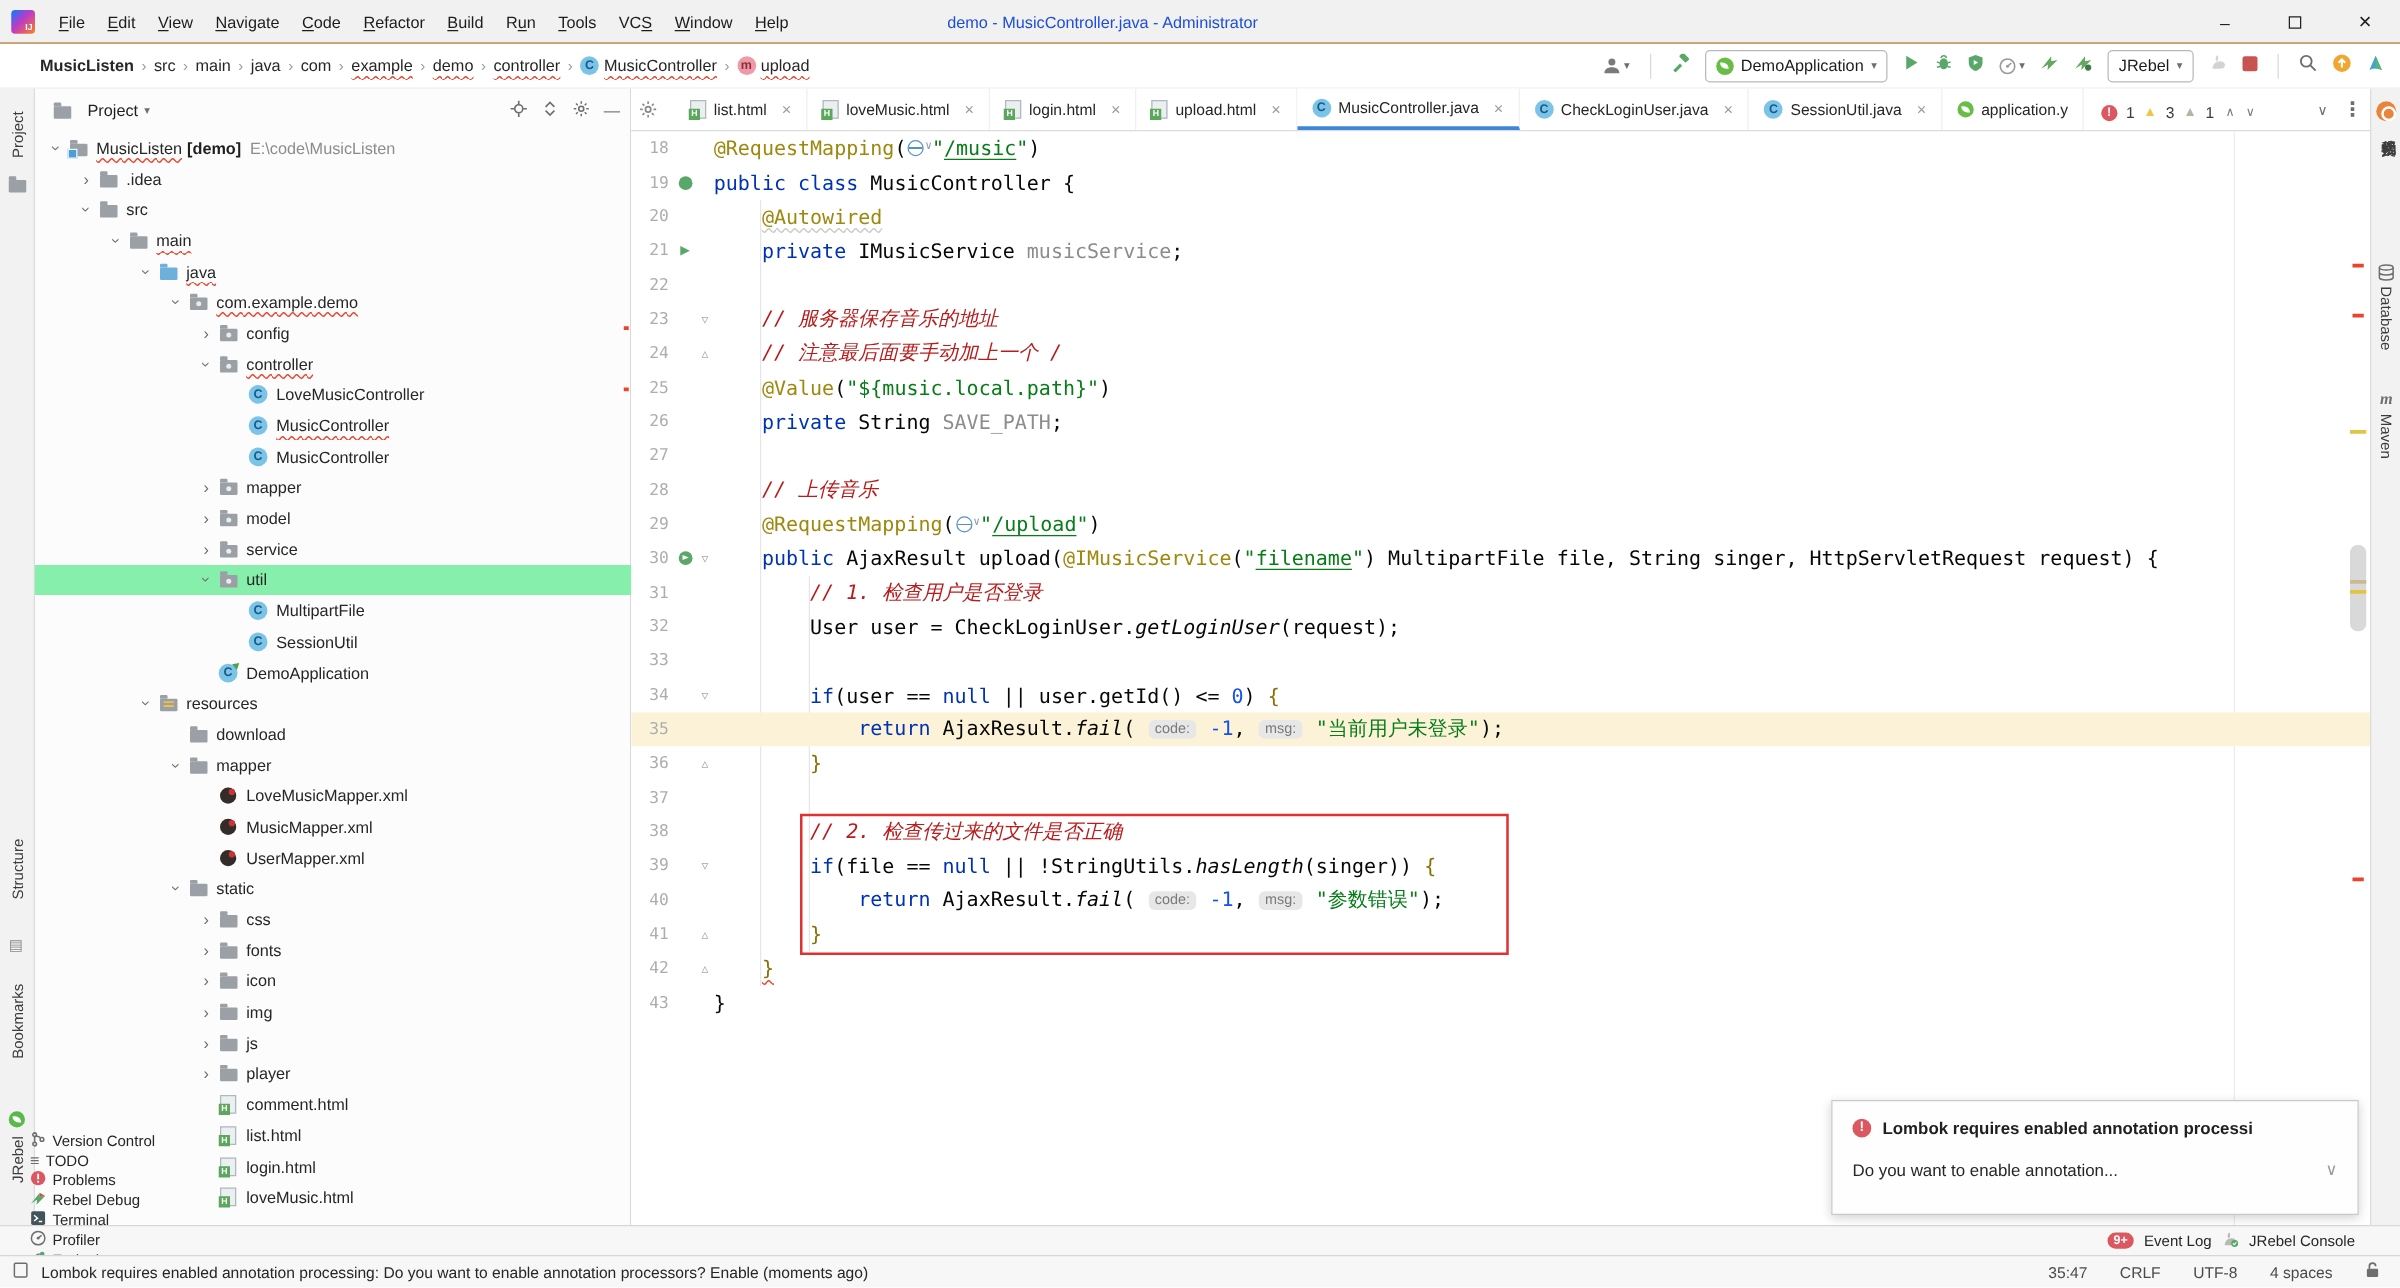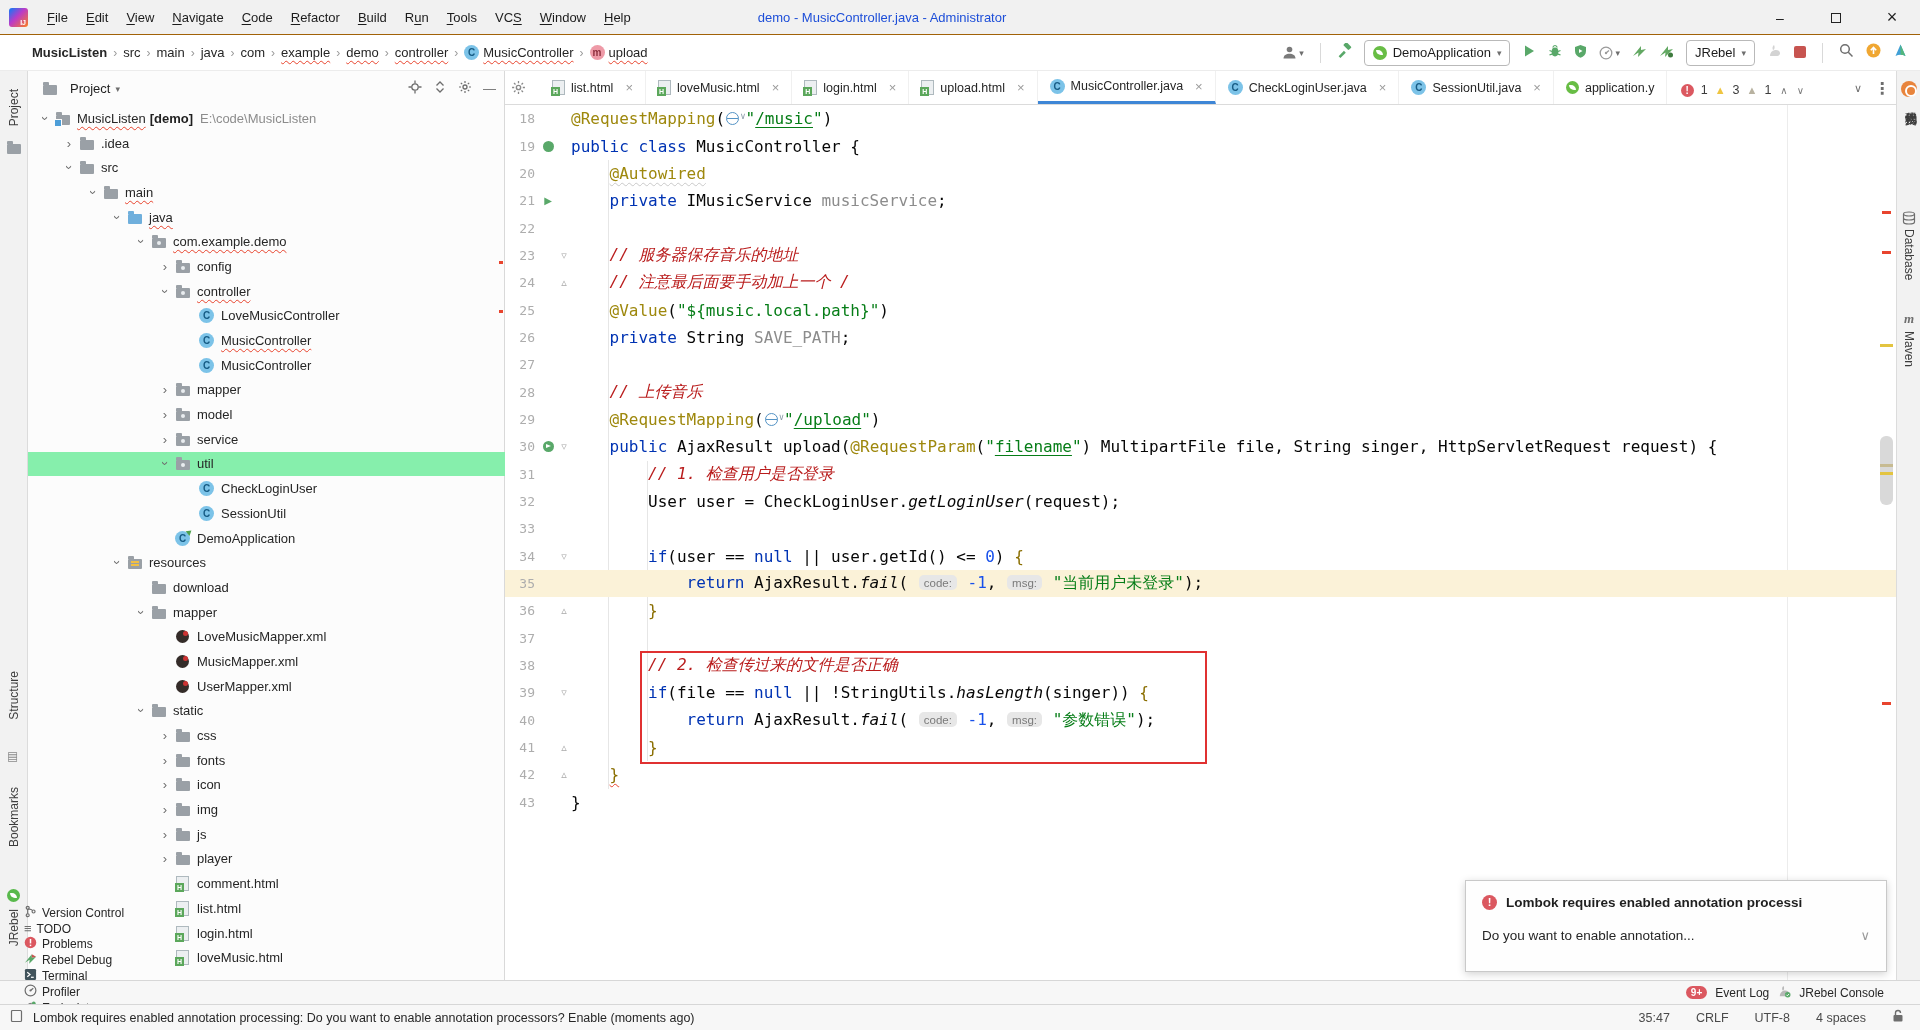--- a/index.html
+++ b/index.html
@@ -423,21 +423,21 @@
           <span class="t-ic">
             <span class="fo pkg"></span>
           </span>
           <span class="t-name ">util</span>
         </div>
         <div class="trow " style="padding-left:154px">
           <span class="tch ph">›</span>
           <span class="t-ic">
             <span class="ci">C</span>
           </span>
-          <span class="t-name ">CheckLoginUser</span>
+          <span class="t-name ">MultipartFile</span>
         </div>
         <div class="trow " style="padding-left:154px">
           <span class="tch ph">›</span>
           <span class="t-ic">
             <span class="ci">C</span>
           </span>
           <span class="t-name ">SessionUtil</span>
         </div>
         <div class="trow " style="padding-left:130px">
           <span class="tch ph">›</span>
@@ -700,21 +700,21 @@
     <span class="gut"></span>
     <span class="fold"></span>
     <span class="ct"><span class="tk-pln">    </span><span class="tk-ann">@RequestMapping</span><span class="tk-pln">(</span><span class="tk-globe"></span><span class="tk-chev">∨</span><span class="tk-str">"</span><span class="tk-su">/upload</span><span class="tk-str">"</span><span class="tk-pln">)</span></span>
           </div>
           <div class="cl ">
     <span class="ln">30</span>
     <span class="gut">
               <span class="gm"></span>
             </span>
     <span class="fold">▿</span>
-    <span class="ct"><span class="tk-pln">    </span><span class="tk-kw">public </span><span class="tk-pln">AjaxResult upload(</span><span class="tk-ann">@RequestParam</span><span class="tk-pln">(</span><span class="tk-str">"</span><span class="tk-su">filename</span><span class="tk-str">"</span><span class="tk-pln">) MultipartFile file, String singer, HttpServletRequest request) {</span></span>
+    <span class="ct"><span class="tk-pln">    </span><span class="tk-kw">public </span><span class="tk-pln">AjaxResult upload(</span><span class="tk-ann">@IMusicService</span><span class="tk-pln">(</span><span class="tk-str">"</span><span class="tk-su">filename</span><span class="tk-str">"</span><span class="tk-pln">) MultipartFile file, String singer, HttpServletRequest request) {</span></span>
           </div>
           <div class="cl ">
     <span class="ln">31</span>
     <span class="gut"></span>
     <span class="fold"></span>
     <span class="ct"><span class="tk-pln">        </span><span class="tk-com">// 1. 检查用户是否登录</span></span>
           </div>
           <div class="cl ">
     <span class="ln">32</span>
     <span class="gut"></span>

